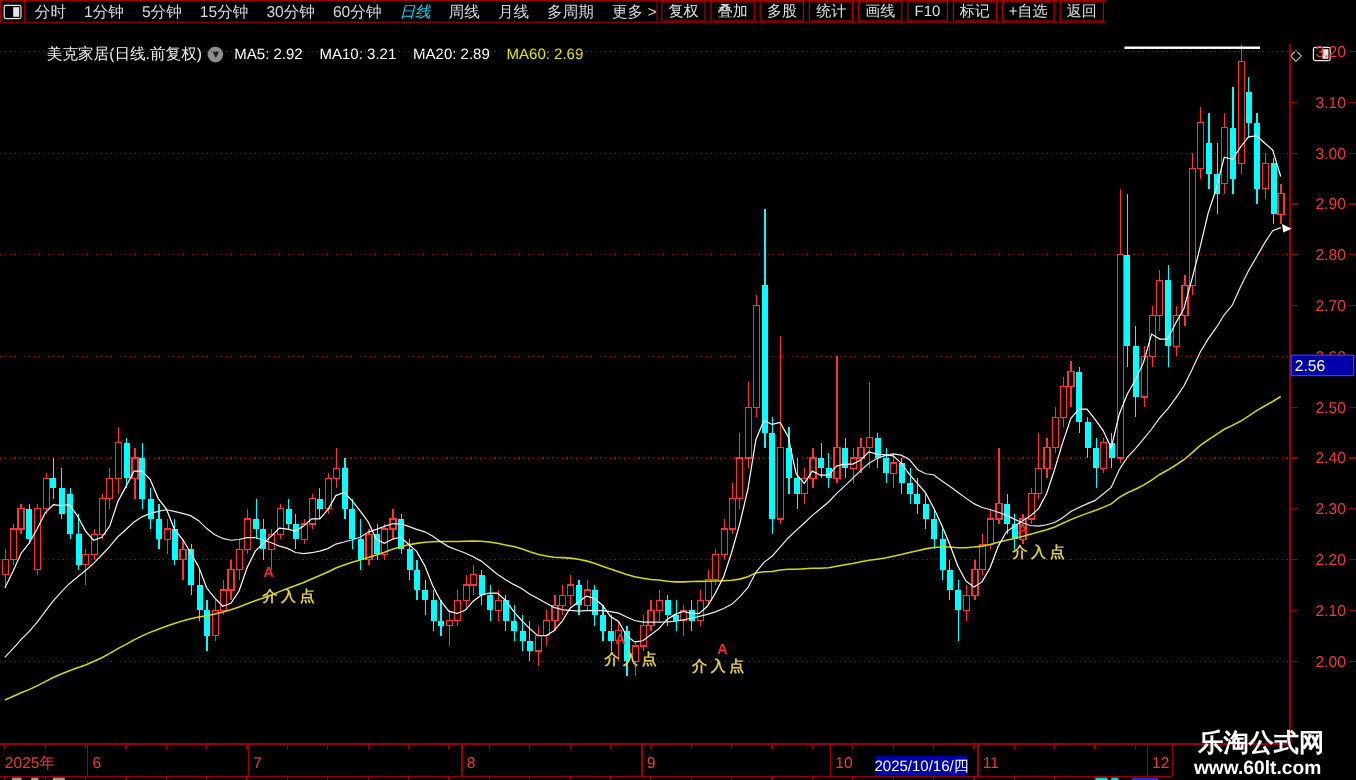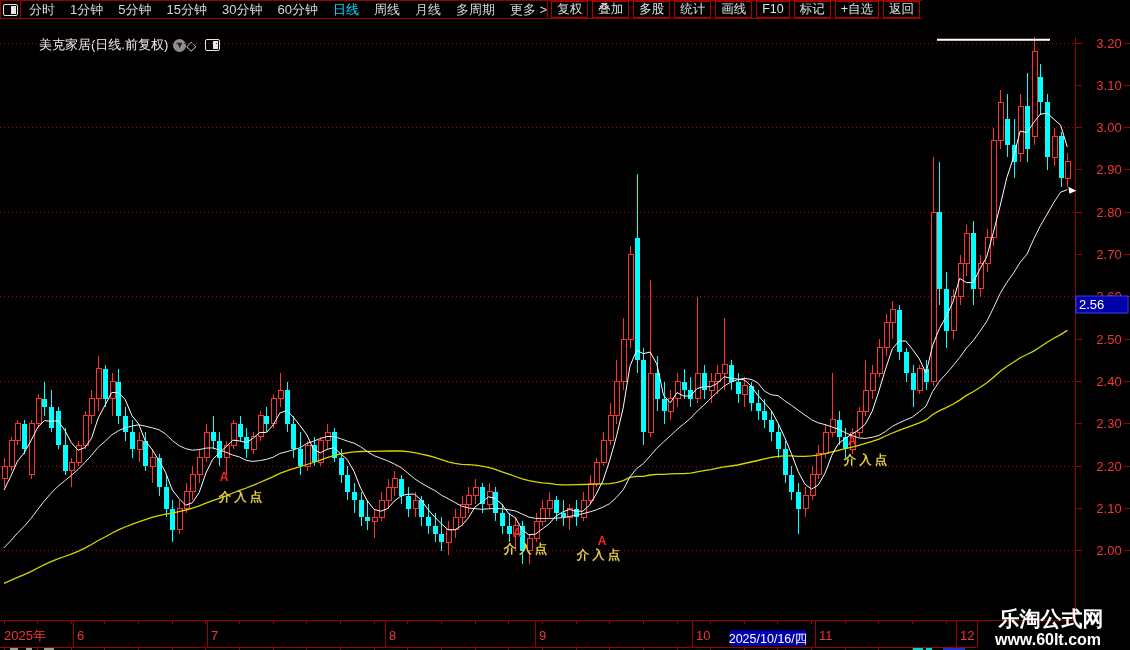--- a/index.html
+++ b/index.html
@@ -8,21 +8,21 @@
   
   #menu-row{position:absolute;left:0;top:0;width:922px;height:19px;
     border-top:1px solid #9b0000;border-bottom:1px solid #9b0000;
     box-sizing:border-box;display:flex;align-items:center;background:#000;}
   #win-icon-cell{width:26px;height:100%;border-right:1px solid #9b0000;
     border-left:1px solid #9b0000;display:flex;align-items:center;justify-content:center;box-sizing:border-box;}
   .panel-glyph{width:13px;height:10px;border:1px solid #e6e6e6;border-radius:2px;position:relative;}
   .panel-glyph::after{content:"";position:absolute;right:1px;top:1px;bottom:1px;width:5px;background:#e6e6e6;}
   #menu-items{display:flex;align-items:center;gap:15px;padding-left:8px;flex:1 1 auto;}
   .menu-item{color:#d8d8d8;font-size:13px;cursor:default;white-space:nowrap;}
-  .menu-item.active{color:#00d9ff;}
+  .menu-item.active{color:#00d9ff;font-style:italic;}
   #right-buttons{display:flex;align-items:flex-start;gap:4px;padding-right:2px;
     border-left:1px solid #9b0000;height:100%;padding-left:3px;}
   .rt-btn{border:1px solid #b00000;color:#e0e0e0;font-size:12.5px;
     padding:0 5px;height:15px;line-height:15px;white-space:nowrap;background:#000;}
   
   #title-row{position:absolute;left:0;top:36px;width:1130px;height:18px;
     display:flex;align-items:center;background:#000;margin-left:36px;}
   #stock-title{color:#efefef;font-size:13px;padding-left:3px;white-space:nowrap;}
   #chev-circle{width:13px;height:13px;border-radius:50%;background:#8f8f8f;margin-left:5px;
     display:flex;align-items:center;justify-content:center;color:#1d1d1d;font-size:9px;line-height:13px;}
@@ -64,20 +64,26 @@
       <span class="rt-btn">F10</span>
       <span class="rt-btn">标记</span>
       <span class="rt-btn">+自选</span>
       <span class="rt-btn">返回</span>
     </div>
 </div>
 
 <div id="title-row">
   <span id="stock-title">美克家居(日线.前复权)</span>
   <span id="chev-circle">▼</span>
+  <div id="ma-values">
+      <span class="ma-item" style="color: rgb(255, 255, 255);">MA5: 2.92</span>
+      <span class="ma-item" style="color: rgb(255, 255, 255);">MA10: 3.21</span>
+      <span class="ma-item" style="color: rgb(255, 255, 255);">MA20: 2.89</span>
+      <span class="ma-item" style="color: rgb(232, 232, 0);">MA60: 2.69</span>
+    </div>
   <div id="title-icons">
     <span id="diamond-icon">◇</span>
     <span class="panel-glyph"></span>
   </div>
 </div>
 
 <div id="chart-wrap">
   <svg id="chart-svg" width="1130" height="613" viewBox="0 0 1130 613">
       <line x1="0" y1="513.96" x2="1075" y2="513.96" stroke="#aa0000" stroke-width="1" stroke-dasharray="1 3" shape-rendering="crispEdges"></line>
       <line x1="0" y1="429.3" x2="1075" y2="429.3" stroke="#aa0000" stroke-width="1" stroke-dasharray="1 3" shape-rendering="crispEdges"></line>

